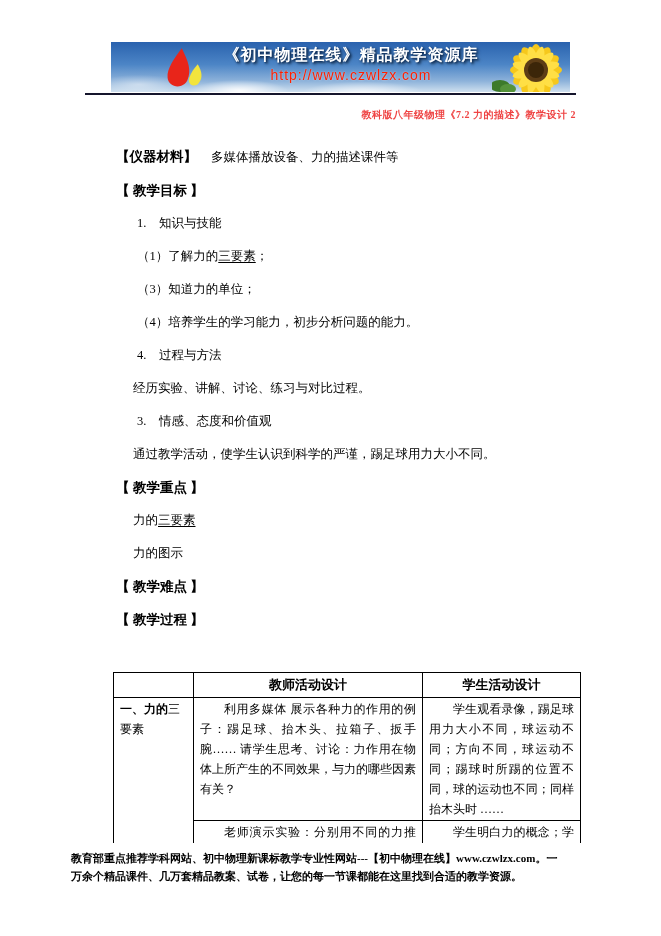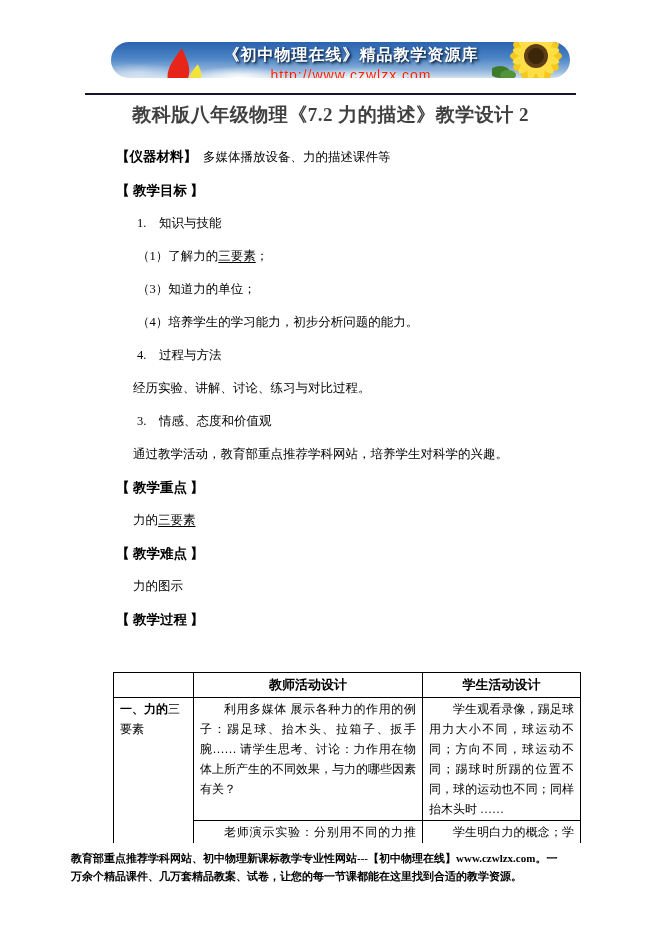--- a/index.html
+++ b/index.html
@@ -1,50 +1,50 @@
 <!DOCTYPE html>
 <html><head>
 <meta charset="utf-8">
 <style>
   html,body{margin:0;padding:0;background:#fff;}
   .page{position:relative;width:661px;height:936px;background:#fff;overflow:hidden;
         font-family:"Liberation Serif","DejaVu Serif",serif;color:#000;}
 
   
-  .banner{position:absolute;left:111px;top:42px;width:459px;height:36px;overflow:hidden;
+  .banner{position:absolute;left:111px;top:42px;width:459px;height:50px;overflow:hidden;
     background:
       radial-gradient(70px 16px at 28% 98%, rgba(255,255,255,.95), rgba(255,255,255,0) 70%),
       radial-gradient(90px 18px at 55% 104%, rgba(255,255,255,.85), rgba(255,255,255,0) 70%),
       radial-gradient(60px 14px at 6% 85%, rgba(255,255,255,.45), rgba(255,255,255,0) 70%),
-      linear-gradient(180deg,#2a62ae 0%,#4c85c6 45%,#8db2da 78%,#cfe0ef 100%); border-radius: 18px;}
+      linear-gradient(180deg,#2a62ae 0%,#4c85c6 45%,#8db2da 78%,#cfe0ef 100%);}
   .banner-inner{position:relative;width:100%;height:100%;}
   .logo{position:absolute;left:48px;top:4px;}
   .banner-text{position:absolute;left:105px;top:3px;width:270px;text-align:center;}
   .site-title{font-family:"Liberation Sans",sans-serif;font-weight:bold;font-size:16px;
       color:#fff;letter-spacing:1px;white-space:nowrap;
       text-shadow:1px 1px 2px #0a2a55, 2px 2px 3px rgba(0,0,0,.55);}
   .site-url{font-family:"Liberation Sans",sans-serif;font-weight:normal;font-size:14px;
       color:#ff1f00;letter-spacing:1px;margin-top:1px;
       text-shadow:0 0 2px rgba(255,255,255,.55);}
   .sunflower{position:absolute;right:0;bottom:-4px;}
   .banner-rule{position:absolute;left:85px;top:93px;width:491px;height:0;
       border-top:2px solid #15152c;}
 
   
-  .doc-title{position:absolute;left:85px;top:103px;width:491px;text-align:center;
-      font-size:19px;font-weight:bold;color:#404040;line-height:24px;letter-spacing:.5px;}
+  .doc-title{position:absolute;left:85px;top:103px;width:491px;text-align:right;
+      font-size:10px;font-weight:bold;color:#ef4444;line-height:24px;letter-spacing:.5px;}
 
   
   .content{position:absolute;left:85px;top:140px;width:500px;}
   .ln{margin:0;line-height:33px;font-size:12.5px;white-space:nowrap;}
   .h{font-size:13.5px;font-weight:bold;padding-left:31px;}
   .b1{padding-left:52px;}
   .b2{padding-left:48px;}
   .eq-label{font-size:13.5px;font-weight:bold;}
-  .eq-value{margin-left:6px;}
+  .eq-value{margin-left:14px;}
   u{text-underline-offset:2px;}
 
   
   .tablewrap{position:absolute;left:113px;top:672px;width:468px;height:171px;overflow:hidden;}
   table.proc{border-collapse:collapse;table-layout:fixed;}
   table.proc td{border:1px solid #000;font-size:12px;line-height:20px;
       padding:1px 6px;vertical-align:top;}
   td.c-topic{width:70px;}
   td.c-teacher{width:229px;}
   td.c-student{width:153px;}
@@ -113,27 +113,27 @@
     <p class="ln"><span class="eq-label" style="padding-left:31px">【仪器材料】</span><span class="eq-value">多媒体播放设备、力的描述课件等</span></p>
 
     <p class="ln h">【 教学目标 】</p>
     <p class="ln b1">1.　知识与技能</p>
     <p class="ln b1"><span>（1）了解力的</span><u>三要素</u><span>；</span></p>
     <p class="ln b1">（3）知道力的单位；</p>
     <p class="ln b1">（4）培养学生的学习能力，初步分析问题的能力。</p>
     <p class="ln b1">4.　过程与方法</p>
     <p class="ln b2">经历实验、讲解、讨论、练习与对比过程。</p>
     <p class="ln b1">3.　情感、态度和价值观</p>
-    <p class="ln b2">通过教学活动，教育部重点推荐学科网站，培养学生对科学的兴趣。</p>
+    <p class="ln b2">通过教学活动，使学生认识到科学的严谨，踢足球用力大小不同。</p>
 
     <p class="ln h">【 教学重点 】</p>
     <p class="ln b2"><span>力的</span><u>三要素</u></p>
 
+    <p class="ln b2">力的图示</p>
     <p class="ln h">【 教学难点 】</p>
-    <p class="ln b2">力的图示</p>
 
     <p class="ln h">【 教学过程 】</p>
   </div>
 
   <div class="tablewrap">
     <table class="proc">
       <tbody>
           <tr class="hdr">
         <td class="c-topic"></td>
         <td class="c-teacher">教师活动设计</td>

